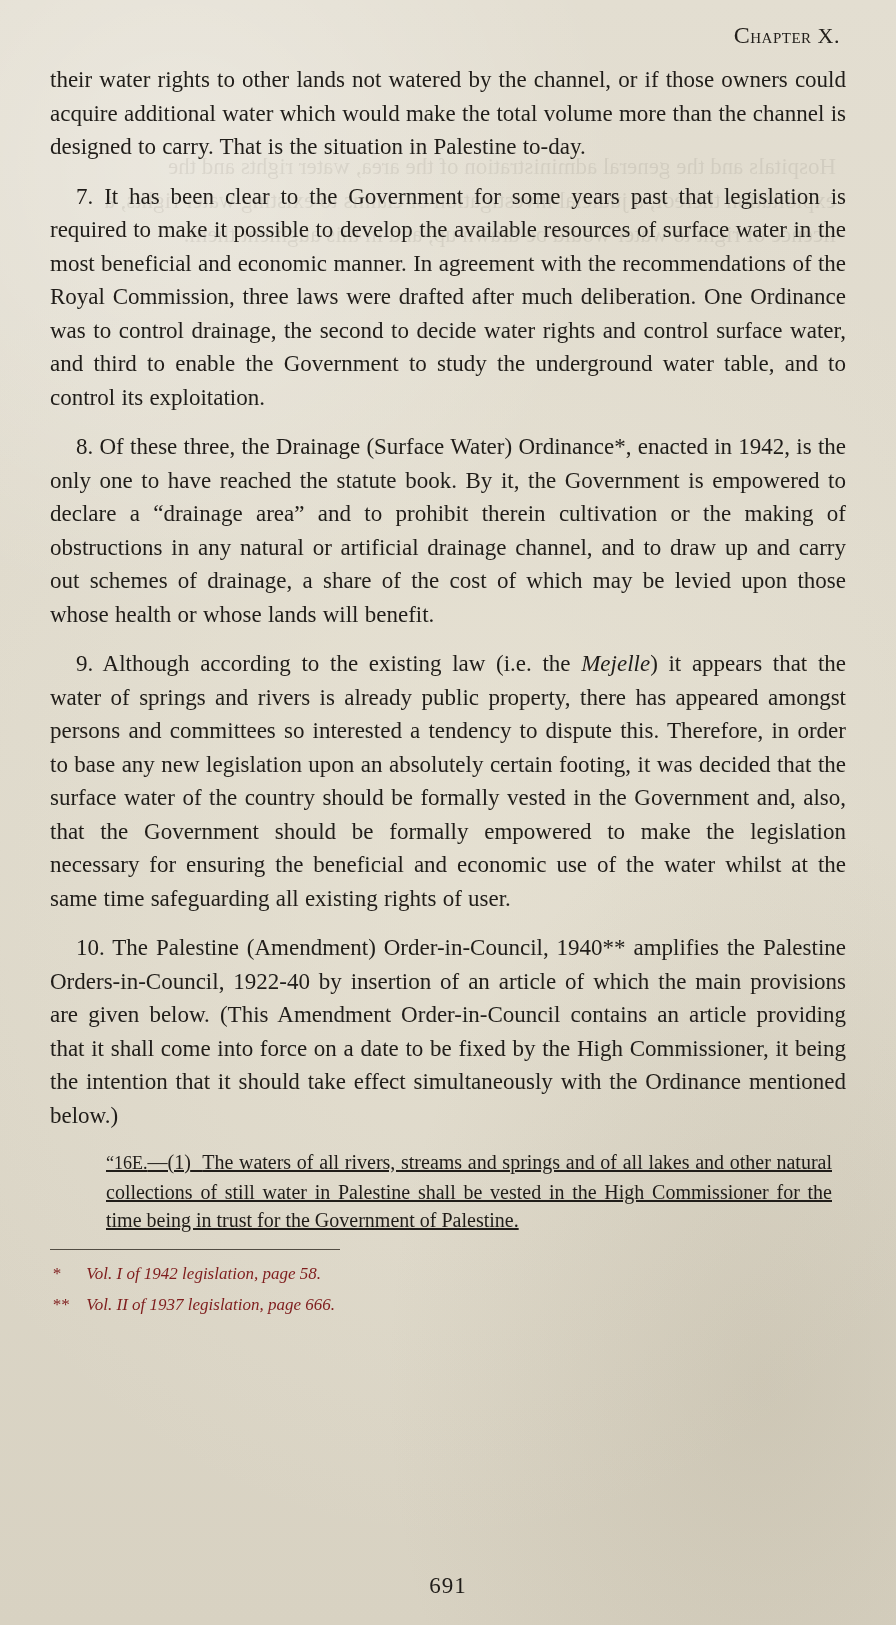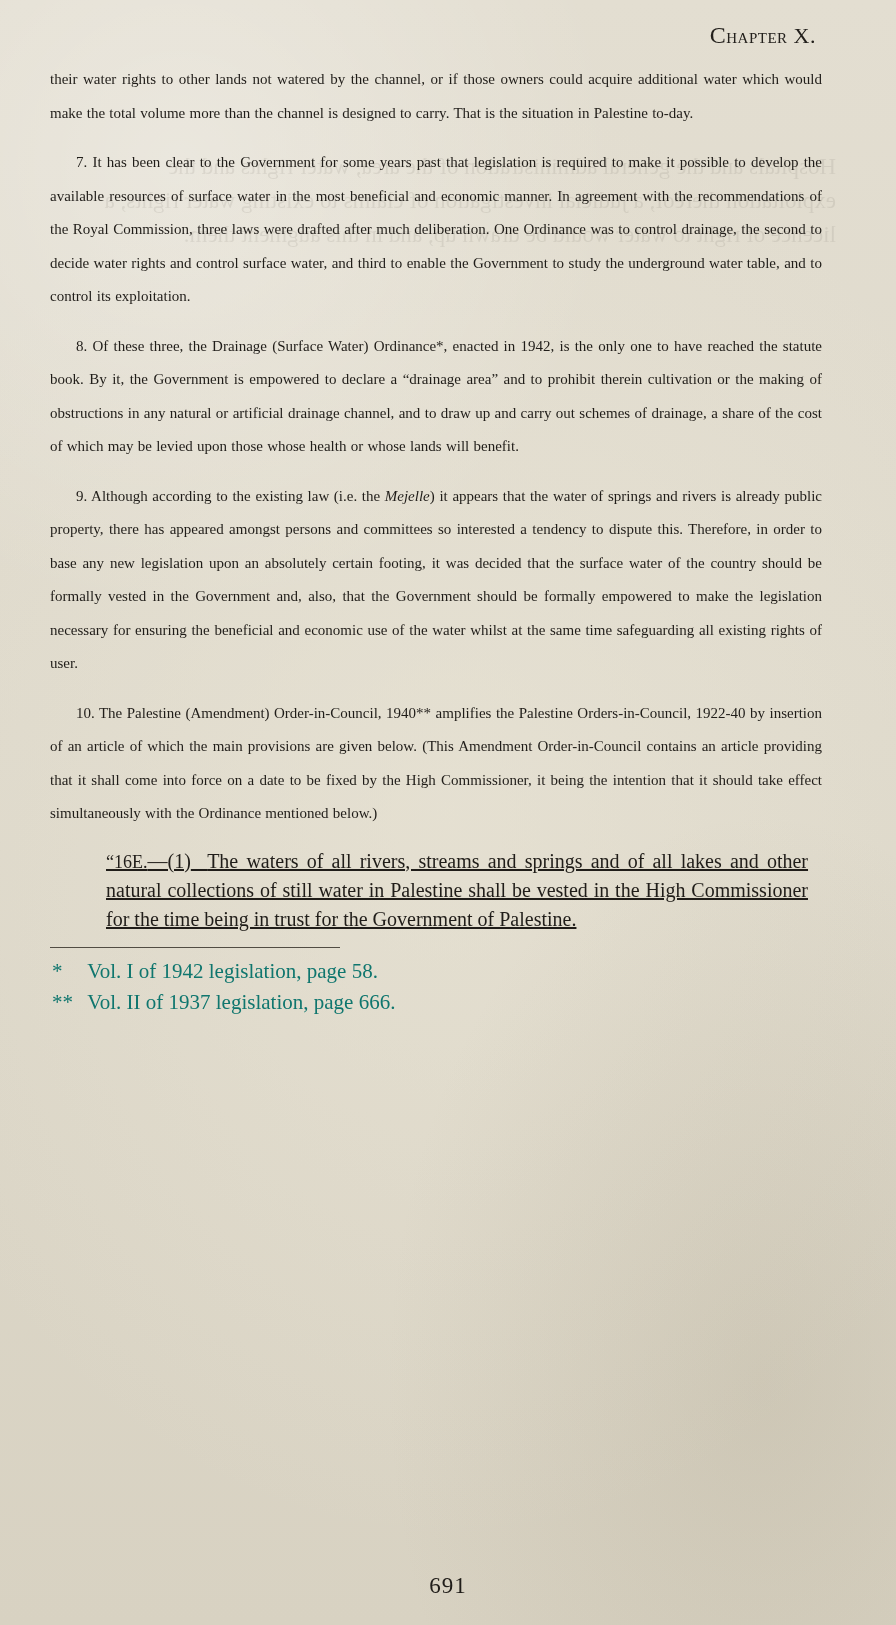--- a/index.html
+++ b/index.html
@@ -24,36 +24,36 @@
       radial-gradient(ellipse 60% 50% at 85% 85%, rgba(150,140,115,0.18), rgba(255,255,255,0) 70%),
       radial-gradient(ellipse 90% 60% at 50% 50%, rgba(235,230,215,0.55), rgba(255,255,255,0) 75%),
       linear-gradient(180deg, #e3ded1 0%, #ded9cb 45%, #d8d2c2 100%);
   }
   .content {
     position: absolute;
     left: 0;
     top: 0;
     width: 896px;
     height: 1318px;
-    padding: 16px 74px 0 50px;
+    padding: 16px 50px 0 50px;
     box-sizing: border-box;
   }
   .running-head {
     text-align: right;
     font-size: 22px;
     letter-spacing: 0.5px;
     color: #23201c;
     margin: 6px 6px 14px 0;
     font-variant: small-caps;
   }
   .running-head .big {
     font-size: 24px;
   }
   p.body-text {
-    font-size: 15px;
+    font-size: 23px;
     line-height: 33.5px;
     text-align: justify;
     text-justify: inter-word;
     margin: 0 0 16px 0;
     color: #201d19;
     word-spacing: 0.5px;
   }
   p.first {
     text-indent: 0;
   }
@@ -78,23 +78,24 @@
   }
   em {
   }
   .rule {
     width: 290px;
     height: 1px;
     background: #514c43;
     margin: 14px 0 10px 0;
   }
   .footnotes {
-    font-size: 21px;
+    font-size: 17px;
     line-height: 27px;
-    color: #0f766e;
+    color: #7f1d1d;
+    font-style: italic;
   }
   .footnote {
     margin: 0 0 4px 0;
     padding-left: 30px;
     text-indent: -14px;
   }
   .footnote .mark {
     display: inline-block;
     min-width: 16px;
   }

